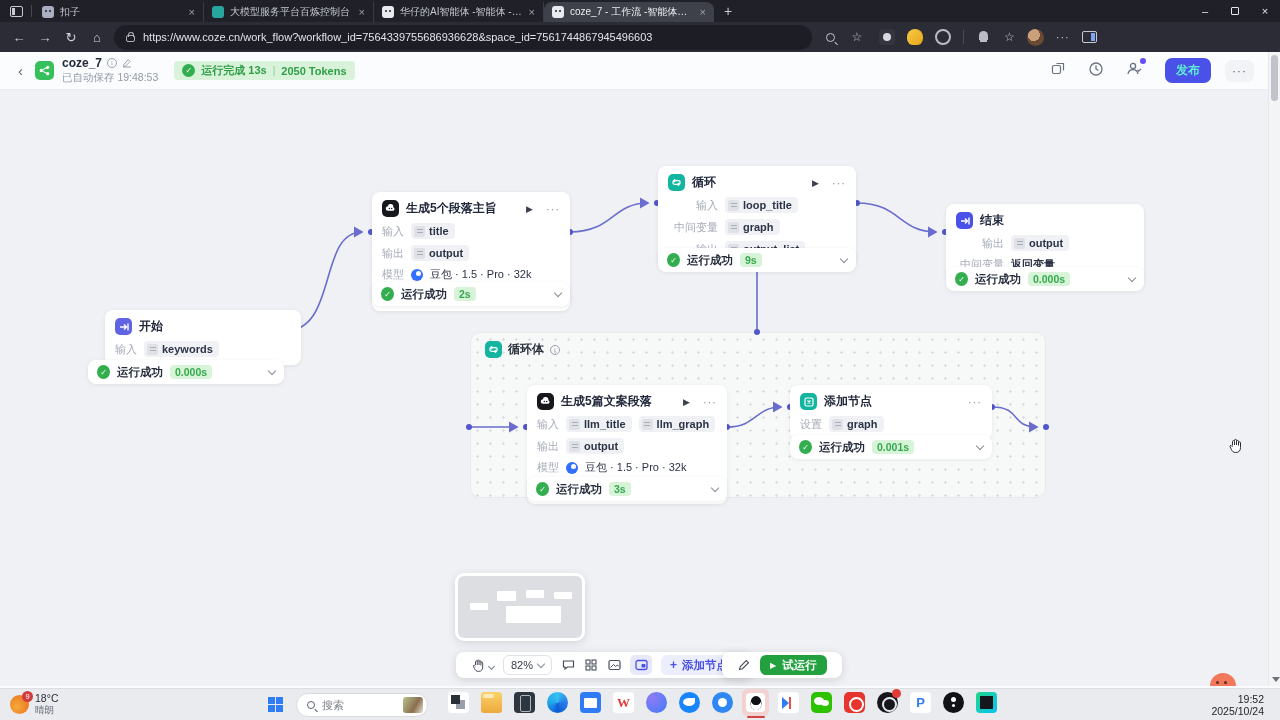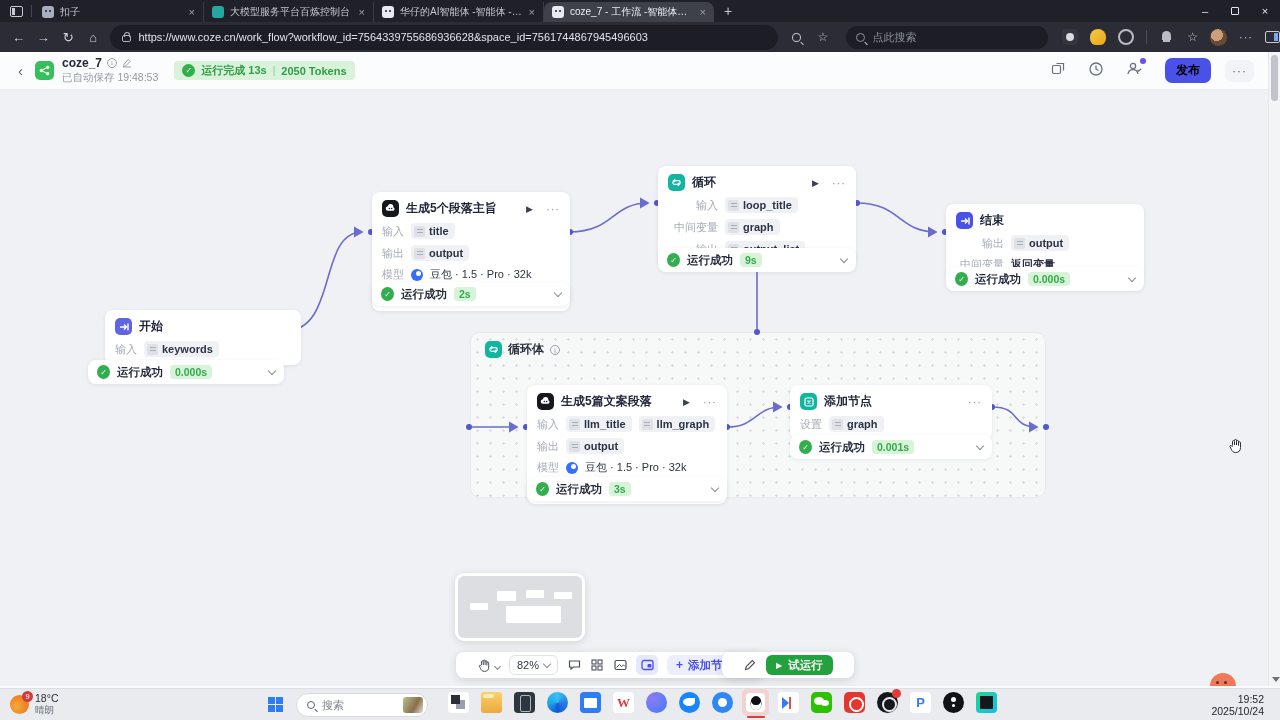--- a/index.html
+++ b/index.html
@@ -58,21 +58,21 @@
   .infoc { width:10px; height:10px; border:1px solid #9aa0ab; border-radius:50%; color:#9aa0ab; font-size:7px; display:flex; align-items:center; justify-content:center; font-family:"Liberation Serif",serif; }
   .subtitle { font-size:10.5px; color:#949aa6; margin-top:1px; }
   .runbadge { margin-left:16px; height:19px; background:#d8f3d9; border-radius:4px; display:flex; align-items:center; gap:6px; padding:0 8px; }
   .okc { width:13px; height:13px; border-radius:50%; background:#33ae4e; color:#fff; font-size:8px; display:flex; align-items:center; justify-content:center; flex:0 0 13px; }
   .okc.small { width:14px; height:14px; }
   .runtxt { color:#2f9e47; font-size:11px; font-weight:700; }
   .runsep { color:#86cf97; font-size:10px; }
   .hspacer { flex:1; }
   .hic { margin-right:22px; position:relative; color:#6a7180; }
   .pdot { position:absolute; right:-3px; top:-3px; width:6px; height:6px; border-radius:50%; background:#6a4df5; }
-  .publish { width:46px; height:25px; border-radius:7px; background:#4a51e8; color:#000000; font-size:12px; font-weight:600; display:flex; align-items:center; justify-content:center; margin-right:14px; }
+  .publish { width:46px; height:25px; border-radius:7px; background:#4a51e8; color:#5eead4; font-size:12px; font-weight:600; display:flex; align-items:center; justify-content:center; margin-right:14px; }
   .hmore { color:#596070; font-size:12px; letter-spacing:1px; margin-right:26px; background:#f2f3f6; border-radius:7px; padding:4px 7px; }
 
   
   .canvas { position:absolute; top:90px; left:0; width:1280px; height:596px; background:#f0f1f4; overflow:hidden; }
   .loopbody { position:absolute; left:470px; top:242px; width:576px; height:166px; background:#f7f9f9; border:1px solid #e7eaed; border-radius:10px;
     background-image:radial-gradient(#d9dce0 1px, transparent 1.3px); background-size:13px 13px; }
   .lbhead { position:absolute; left:14px; top:8px; display:flex; align-items:center; gap:6px; }
   .lbtitle { font-size:12px; font-weight:700; color:#2a2f3c; }
   svg.edges { position:absolute; left:0; top:0; }
 
@@ -98,21 +98,21 @@
   .doubao::after { content:""; position:absolute; left:5px; top:2px; width:5px; height:5px; border-radius:50%; background:#fff; }
 
   .status { position:absolute; height:24px; background:#fff; border-radius:8px; box-shadow:0 1px 4px rgba(25,30,50,.08); display:flex; align-items:center; gap:7px; padding:0 9px; }
   .stext { font-size:11.5px; font-weight:600; color:#252b3c; }
   .stime { font-size:10.5px; font-weight:700; color:#36a94e; background:#d7f3d8; border-radius:4px; padding:1px 5px; }
   .chev { width:6px; height:6px; border-right:1.5px solid #868c99; border-bottom:1.5px solid #868c99; transform:rotate(45deg); margin-left:auto; margin-bottom:2px; }
 
   
   .minimap { position:absolute; left:455px; top:483px; width:130px; height:68px; background:#dcdee2; border:3px solid #fff; border-radius:9px; box-shadow:0 2px 8px rgba(0,0,0,.12); }
   .mmb { position:absolute; background:#fff; border-radius:1px; }
-  .tbar { position:absolute; height:26px; background:#fff; border-radius:8px; box-shadow:0 2px 8px rgba(20,25,45,.14); display:flex; align-items:center; padding:0 21px; gap:9px; top:562px; }
+  .tbar { position:absolute; height:26px; background:#fff; border-radius:8px; box-shadow:0 2px 8px rgba(20,25,45,.14); display:flex; align-items:center; padding:0 15px; gap:9px; top:562px; }
   .tb1 { left:456px; } .tb2 { left:722px; }
   .tool { width:14px; height:14px; position:relative; color:#4a4f5c; display:flex; align-items:center; justify-content:center; }
   .minichev { width:5px; height:5px; border-right:1.3px solid #7a8090; border-bottom:1.3px solid #7a8090; transform:rotate(45deg); margin-left:-5px; margin-top:2px; }
   .zoomsel { height:20px; border:1px solid #e0e2e7; border-radius:6px; display:flex; align-items:center; gap:5px; padding:0 7px; }
   .zoomsel span { font-size:11px; color:#33384a; }
   .zoomsel .chev { margin:0 0 2px 0; }
   .tool.active { width:22px; height:20px; background:#e7e8fb; border-radius:5px; color:#4a51e8; }
   .addnode { height:20px; background:#eceefc; border-radius:6px; display:flex; align-items:center; gap:5px; padding:0 9px; color:#4a51e8; }
   .addnode .plus { font-size:12px; font-weight:700; } .addnode .albl { font-size:11.5px; font-weight:600; }
   .runbtn { height:20px; background:#23a13f; border-radius:6px; display:flex; align-items:center; gap:6px; padding:0 10px; color:#fff; }
@@ -203,24 +203,20 @@
   <span class="navic" style="margin-left:6px">←</span>
   <span class="navic">→</span>
   <span class="navic">↻</span>
   <span class="navic">⌂</span>
   <div class="urlpill">
     <span class="lock"></span>
     <span class="urltext">https://www.coze.cn/work_flow?workflow_id=7564339755686936628&amp;space_id=7561744867945496603</span>
   </div>
   <span class="mag zoomic"></span>
   <span class="staric">☆</span>
-  <div class="searchpill">
-    <span class="mag" style="border-color:#8e939c"></span>
-    <span>点此搜索</span>
-  </div>
   <div class="extrow">
     <span class="ext e1"></span>
     <span class="ext e2"></span>
     <span class="ext e3"></span>
     <span class="vdiv"></span>
     <span class="ext e4"></span>
     <span class="staro">☆</span>
     <span class="avatar"></span>
     <span class="moredots">···</span>
     <span class="sidepanel"></span>

